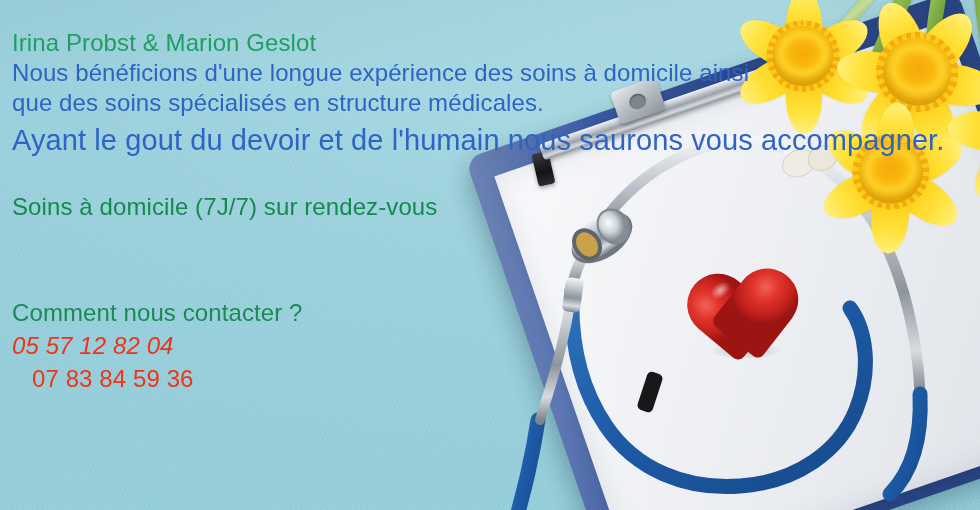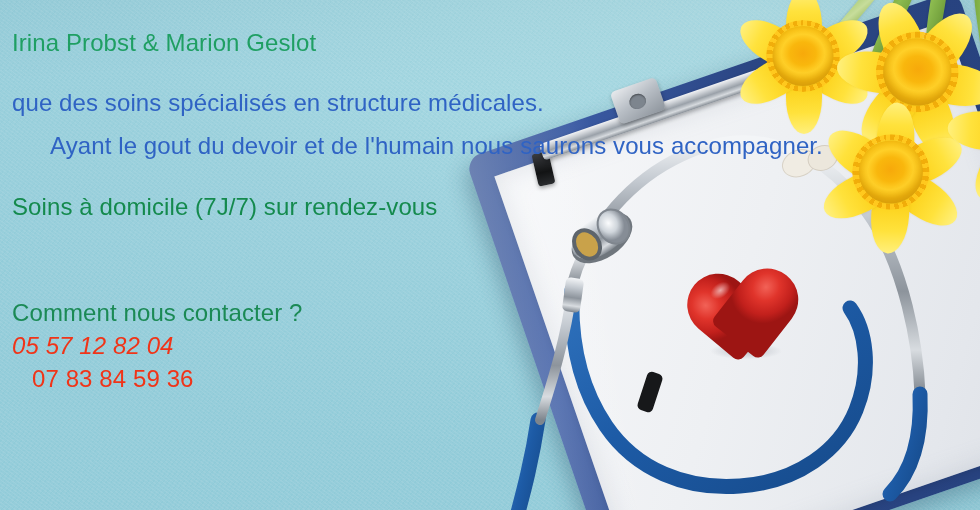--- a/index.html
+++ b/index.html
@@ -198,21 +198,21 @@
   }
   .tline {
     position: absolute;
     white-space: nowrap;
     line-height: 1;
     letter-spacing: .1px;
   }
   .l-name    { left: 12px; top: 31px;  font-size: 24px; color: #1f9f63; }
   .l-body1   { left: 12px; top: 61px;  font-size: 24px; color: #2f63c4; }
   .l-body2   { left: 12px; top: 91px;  font-size: 24px; color: #2f63c4; }
-  .l-body3   { left: 12px; top: 134px; font-size: 24px; color: #2f63c4; margin-left: 38px; }
+  .l-body3   { left: 12px; top: 126px; font-size: 29px; color: #2f63c4; }
   .l-hours   { left: 12px; top: 195px; font-size: 24px; color: #148a4d; }
   .l-contact { left: 12px; top: 301px; font-size: 24px; color: #1b8a55; }
   .l-tel1    { left: 12px; top: 334px; font-size: 24px; color: #f03418; font-style: italic; }
   .l-tel2    { left: 12px; top: 367px; font-size: 24px; color: #f03418; margin-left: 20px; }
 </style>
 </head>
 <body>
 
 <div id="banner">
 
@@ -333,20 +333,21 @@
         <div class="petal" style="transform:rotate(245deg)"></div>
         <div class="petal" style="transform:rotate(305deg)"></div>
 
       </div>
     </div>
 
   </div>
 
   <div class="text-layer">
     <div class="tline l-name">Irina Probst &amp; Marion Geslot</div>
+    <div class="tline l-body1">Nous bénéficions d'une longue expérience des soins à domicile ainsi</div>
     <div class="tline l-body2">que des soins spécialisés en structure médicales.</div>
     <div class="tline l-body3">Ayant le gout du devoir et de l'humain nous saurons vous accompagner.</div>
     <div class="tline l-hours">Soins à domicile (7J/7) sur rendez-vous</div>
     <div class="tline l-contact">Comment nous contacter ?</div>
     <div class="tline l-tel1">05 57 12 82 04</div>
     <div class="tline l-tel2">07 83 84 59 36</div>
   </div>
 
 </div>
 

